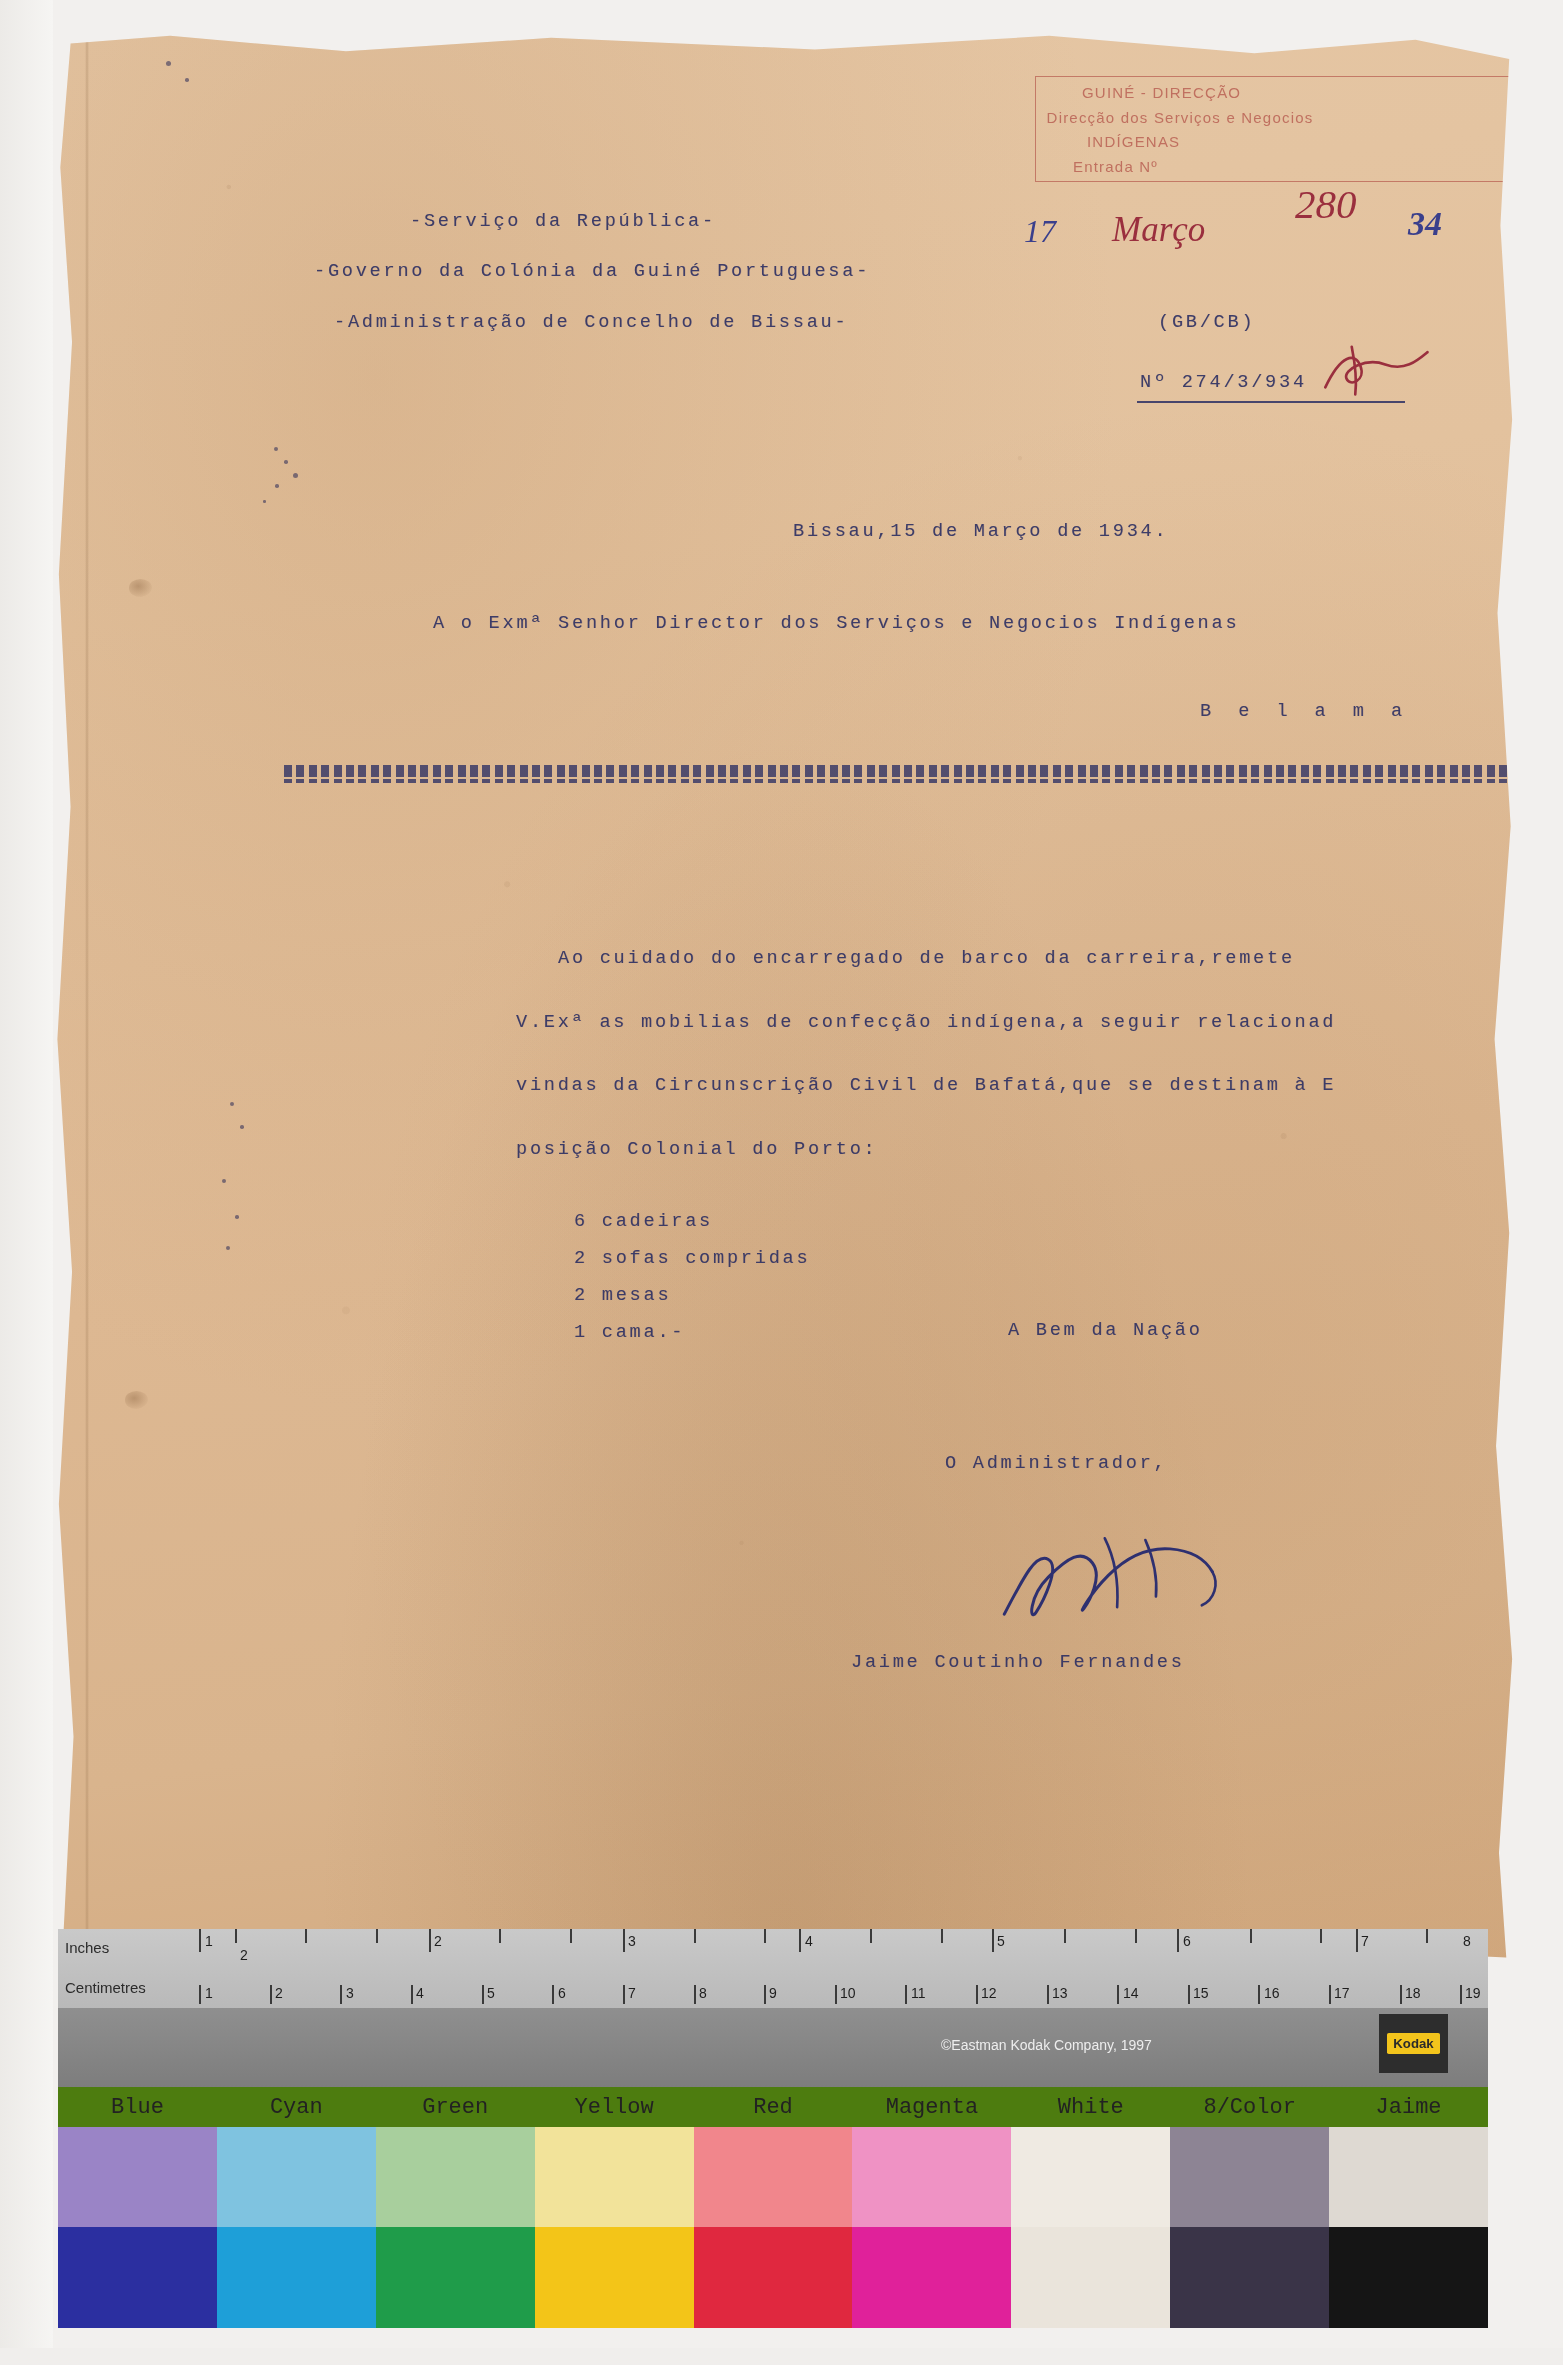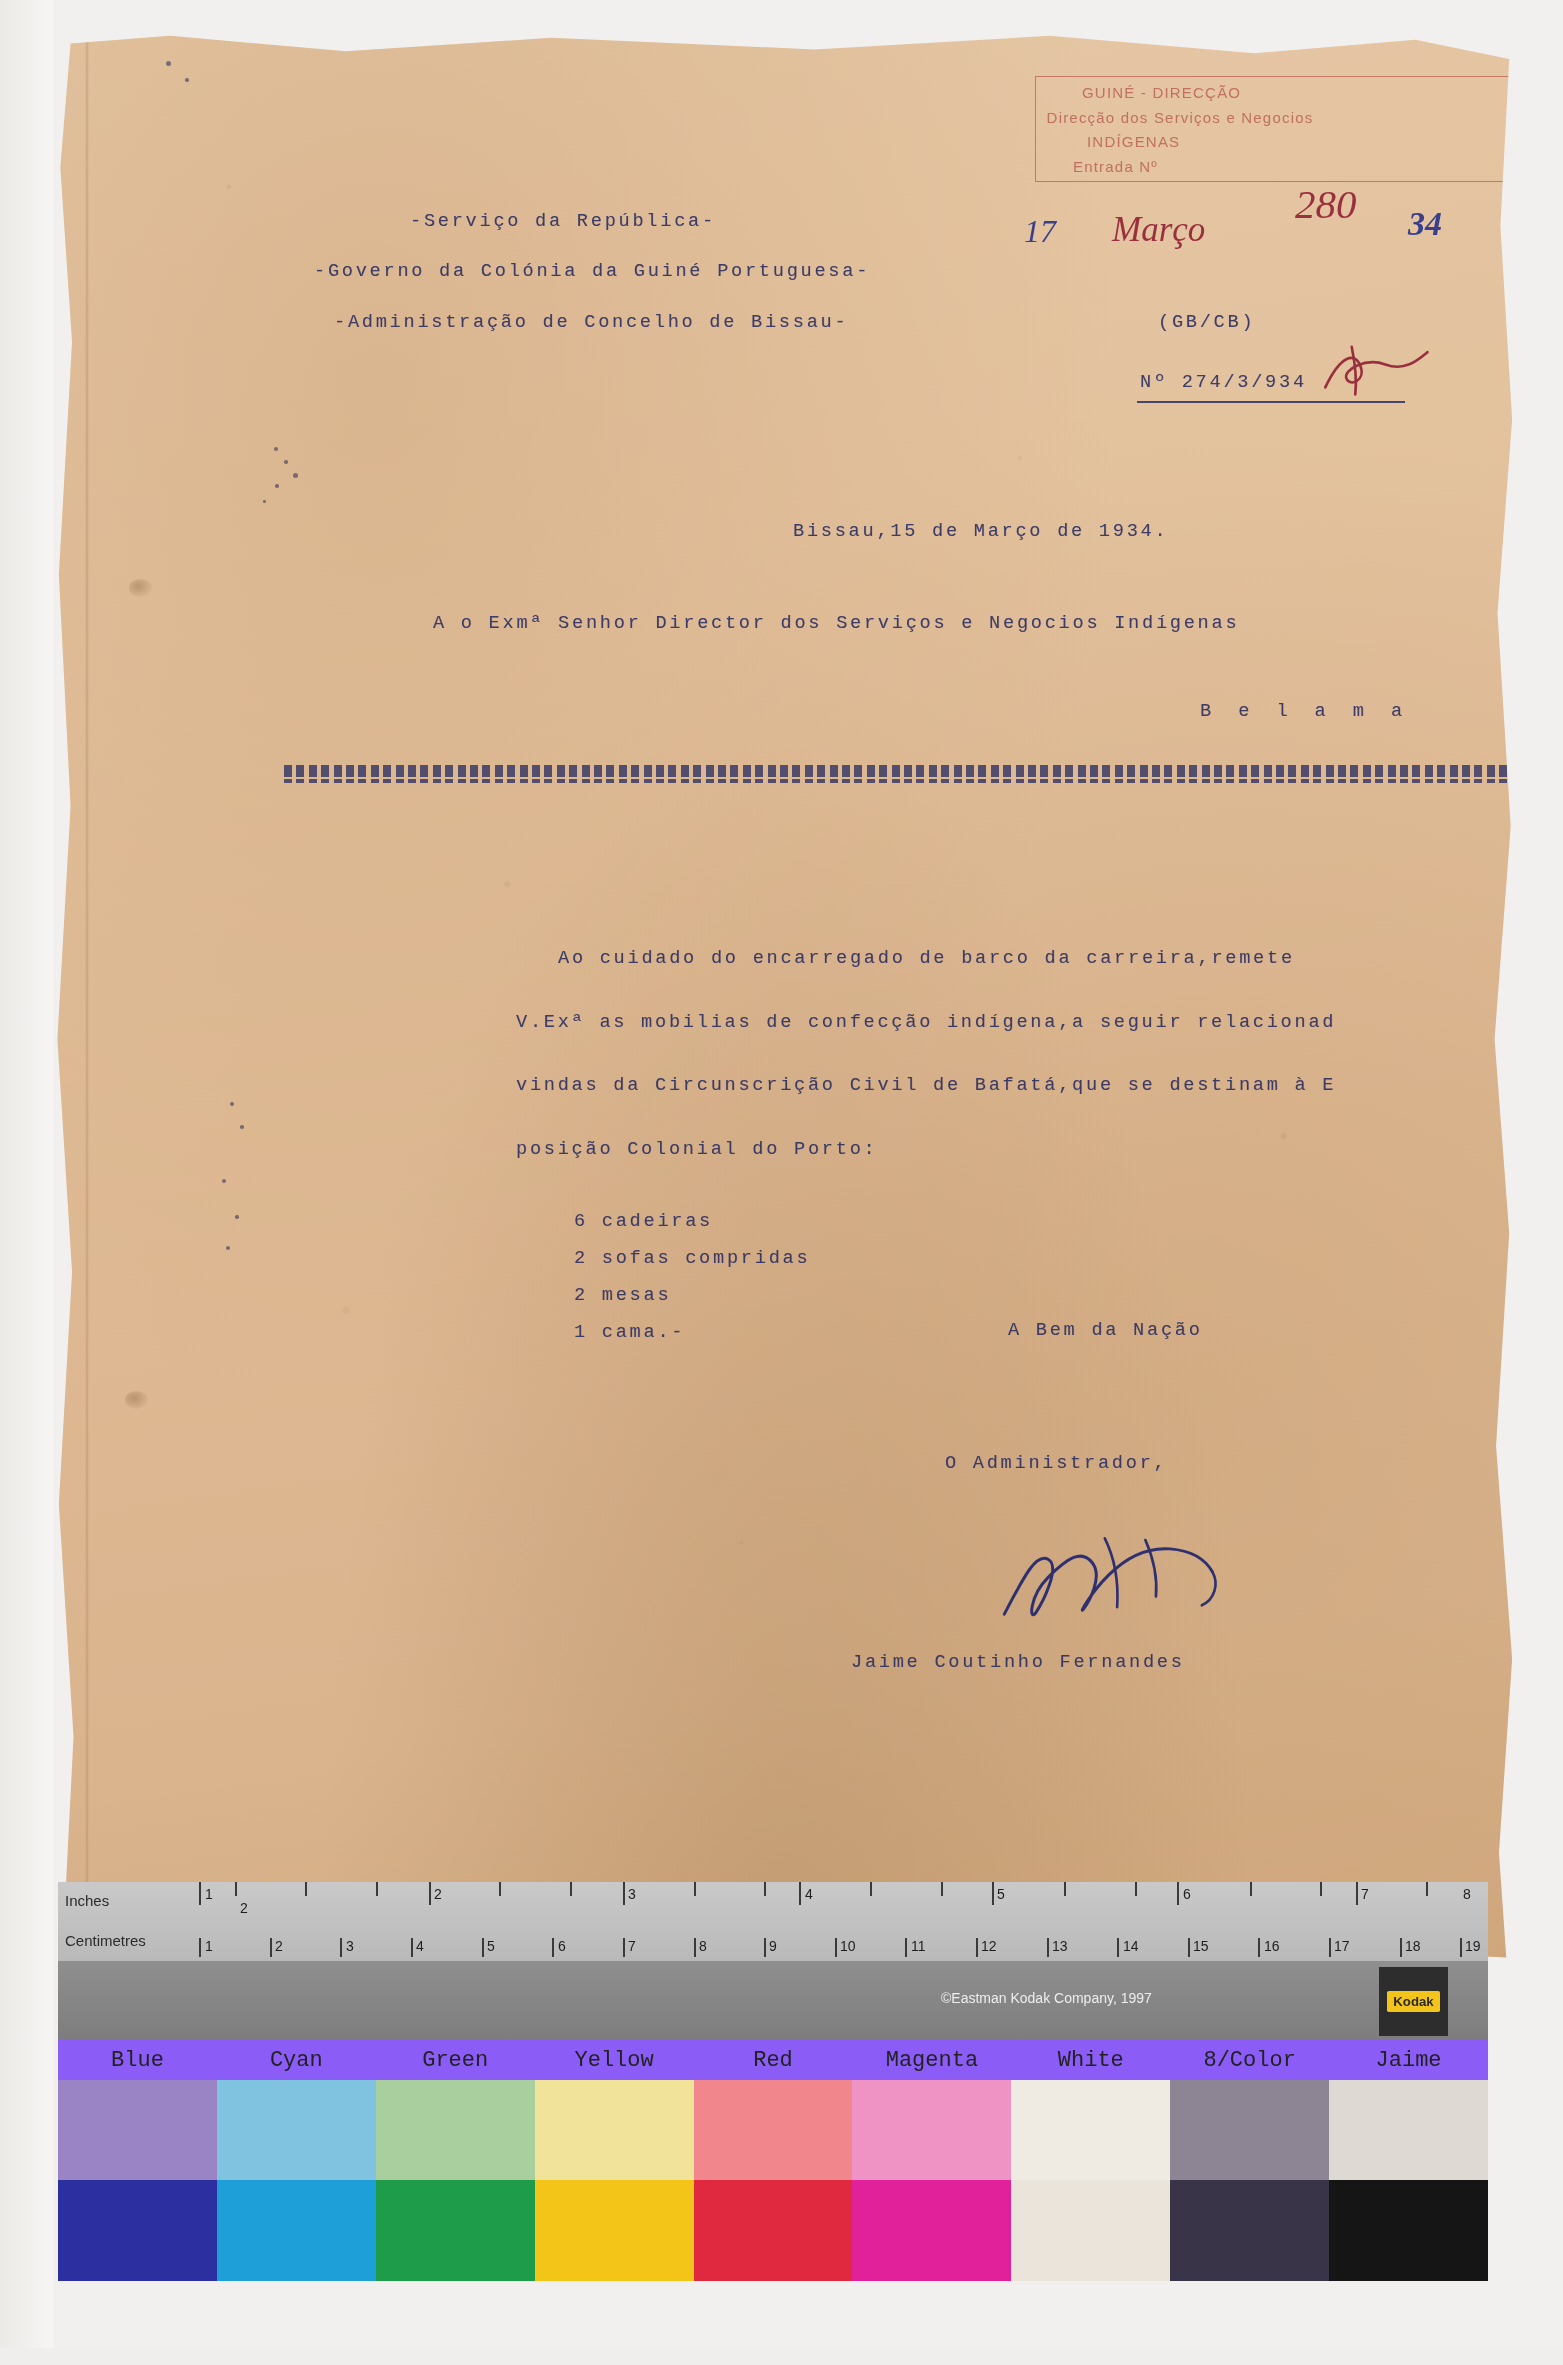--- a/index.html
+++ b/index.html
@@ -171,24 +171,24 @@
     position: absolute;
     height: 1.8px;
     background: #2c2f63;
     opacity: 0.85;
   }
 
   
   #kodak {
     position: absolute;
     left: 58px;
-    top: 1882px;
+    top: 1929px;
     width: 1430px;
     height: 399px;
-    background: #8b5cf6;
+    background: #4d7c0f;
   }
   #ruler {
     position: absolute;
     left: 0; top: 0;
     width: 1430px; height: 79px;
     background: linear-gradient(180deg, #c9c9c9, #b9b9b9);
     overflow: hidden;
   }
   .rulerRow { position: absolute; left: 0; width: 100%; height: 40px; }
   .rulerRow .lbl {
@@ -209,21 +209,21 @@
     font-size: 35px; font-weight: bold; color: #ffffff;
     font-family: "Liberation Sans", sans-serif;
     letter-spacing: 0.4px;
   }
   #kcopy {
     position: absolute; left: 883px; top: 108px;
     font-size: 14px; color: #ededed; font-family: "Liberation Sans", sans-serif;
   }
   #klogo {
     position: absolute; left: 1321px; top: 85px;
-    width: 69px; height: 69px; background: #2d2d2d;
+    width: 69px; height: 59px; background: #2d2d2d;
     display: flex; align-items: center; justify-content: center;
   }
   #klogo span {
     background: #f3c41c; color: #2b2b2b; font-size: 13.2px; font-weight: bold;
     padding: 2.6px 6.2px; border-radius: 1.8px; font-family: "Liberation Sans", sans-serif;
   }
   #knames {
     position: absolute; left: 0; top: 159px; width: 1430px; height: 39px;
     display: flex;
   }

